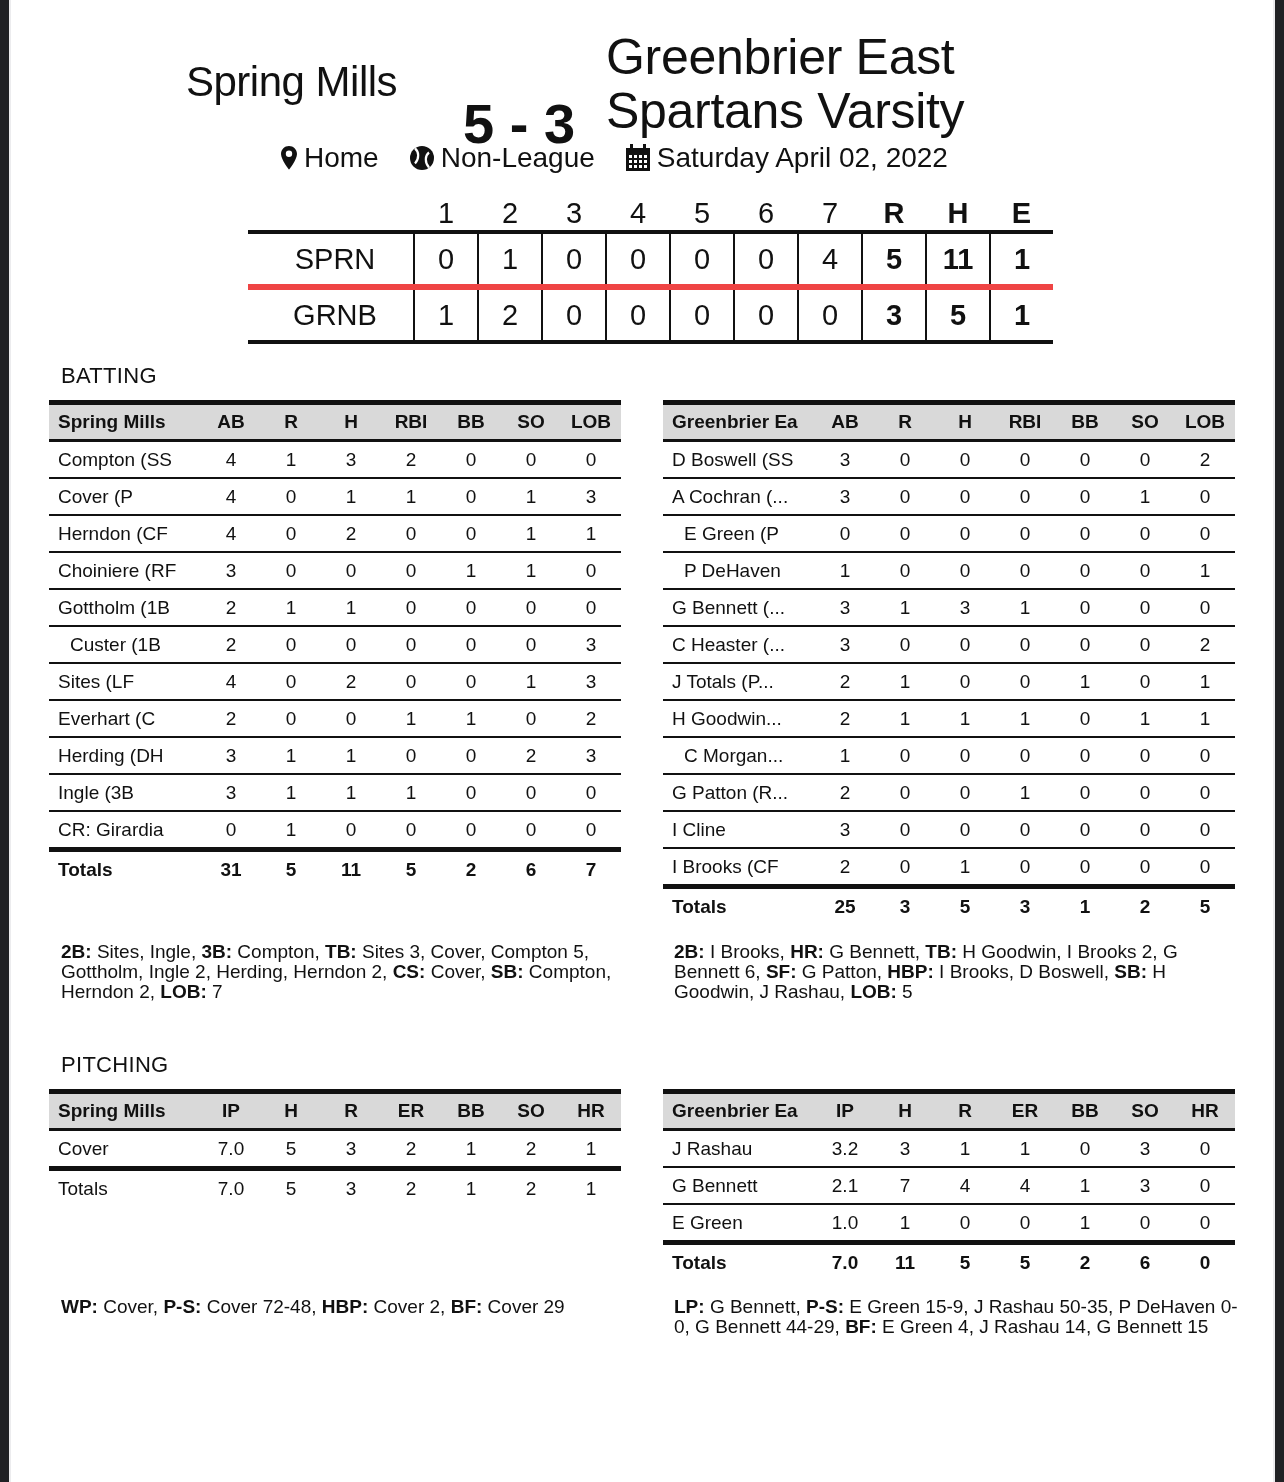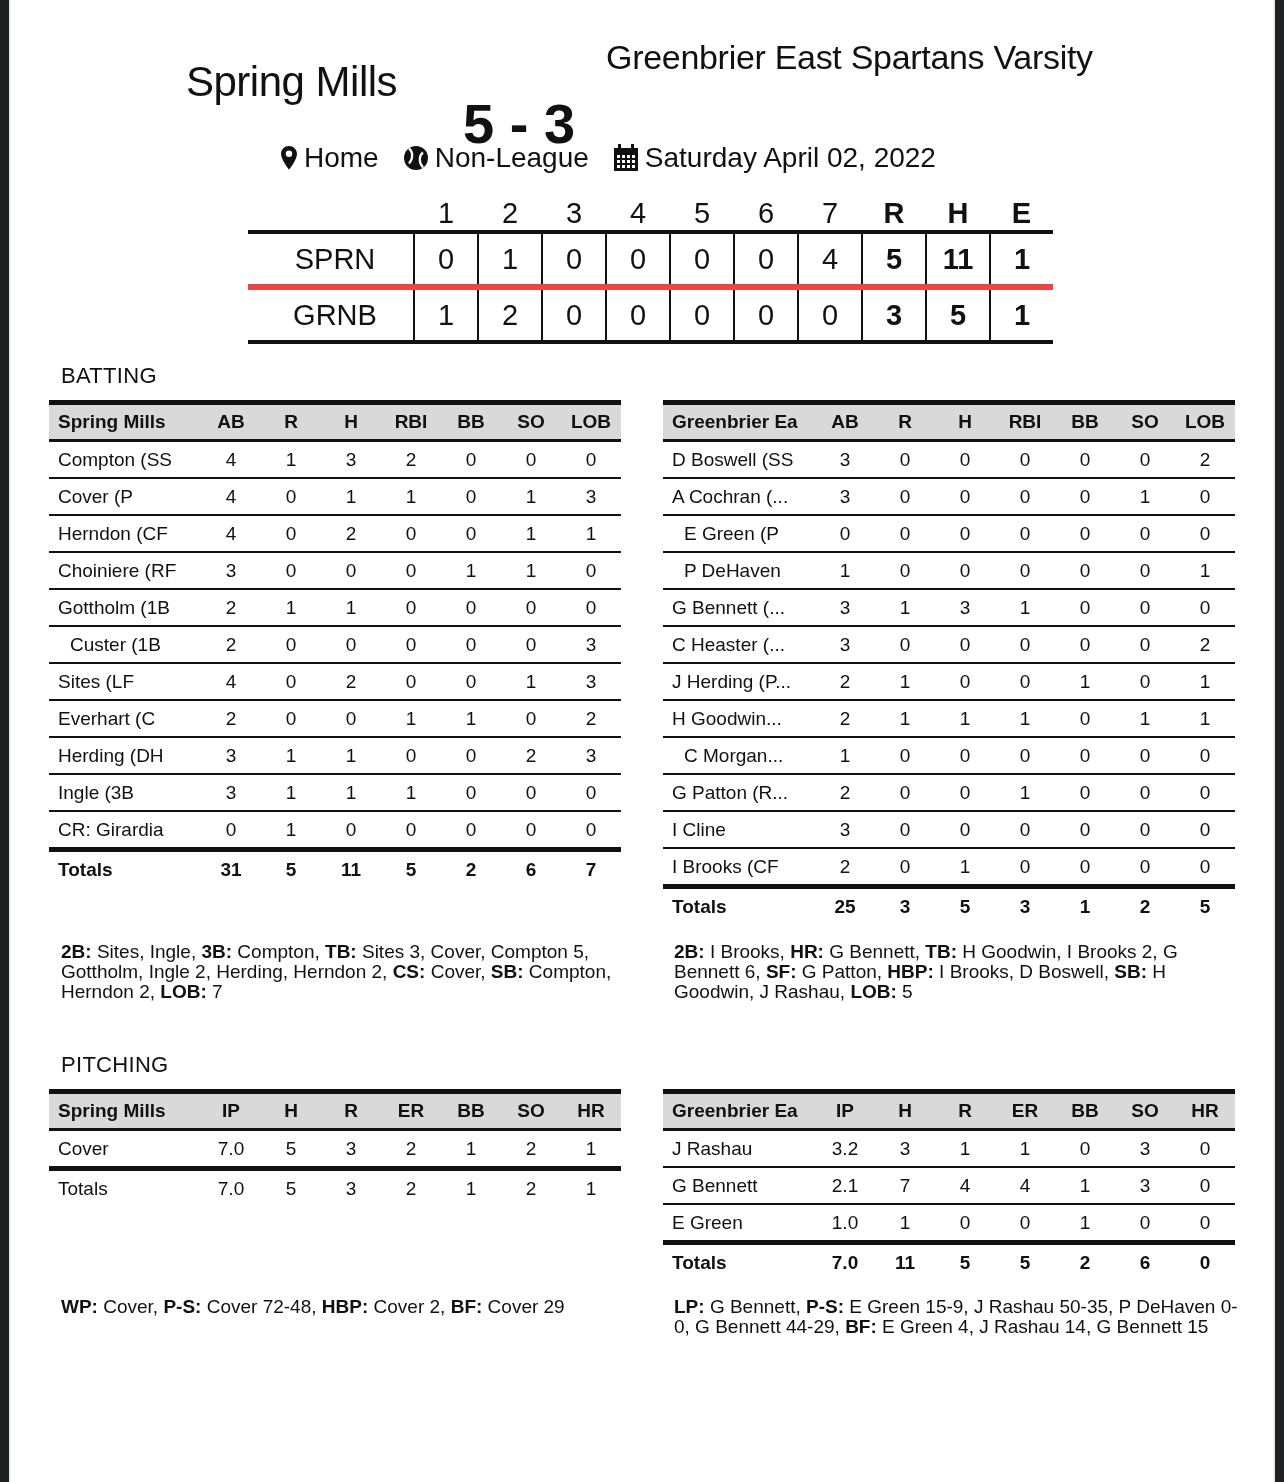--- a/index.html
+++ b/index.html
@@ -12,24 +12,24 @@
   }
   .page {
     position: absolute; left: 9px; top: 0; width: 1266px; height: 1482px;
     background: #ffffff;
     box-shadow: inset 2px 0 0 #ececee, inset -2px 0 0 #ececee;
   }
   
   .header { position: absolute; left: 0; top: 0; width: 1266px; height: 140px; }
   .team-left { position: absolute; left: 177px; top: 58px; font-size: 42px; letter-spacing: -0.5px; }
   .score { position: absolute; left: 454px; top: 58px; font-size: 56px; font-weight: bold; margin-top: 33px; }
-  .team-right { position: absolute; left: 597px; top: 30px; font-size: 34px; line-height: 54px; letter-spacing: -0.3px; }
+  .team-right { position: absolute; left: 597px; top: 30px; font-size: 50px; line-height: 54px; letter-spacing: -0.3px; }
   .meta-item { display: flex; align-items: center; gap: 6px; }
   .meta-item svg { display: block; }
-  .meta-wrap { position: absolute; left: 271px; top: 142px; display: flex; gap: 24px; font-size: 28px; }
+  .meta-wrap { position: absolute; left: 271px; top: 142px; display: flex; gap: 30px; font-size: 28px; }
 
   
   .linescore { position: absolute; left: 239px; top: 196px; border-collapse: collapse; font-size: 29px; }
   .linescore th { font-weight: normal; height: 34px; width: 62px; text-align: center; padding: 0; }
   .linescore th.bold { font-weight: bold; }
   .linescore th.teamcol { width: 165px; }
   .linescore td { height: 50px; width: 62px; text-align: center; border-left: 2px solid #111; padding: 0; }
   .linescore td.team { text-align: center; border-left: none; padding-left: 9px; width: 156px; }
   .linescore td.bold { font-weight: bold; }
   .linescore tbody tr:first-child td { border-top: 4px solid #111; }
@@ -384,21 +384,21 @@
           <td class="name">C Heaster (...</td>
           <td>3</td>
           <td>0</td>
           <td>0</td>
           <td>0</td>
           <td>0</td>
           <td>0</td>
           <td>2</td>
         </tr>
         <tr>
-          <td class="name">J Herding (P...</td>
+          <td class="name">J Totals (P...</td>
           <td>2</td>
           <td>1</td>
           <td>0</td>
           <td>0</td>
           <td>1</td>
           <td>0</td>
           <td>1</td>
         </tr>
         <tr>
           <td class="name">H Goodwin...</td>

